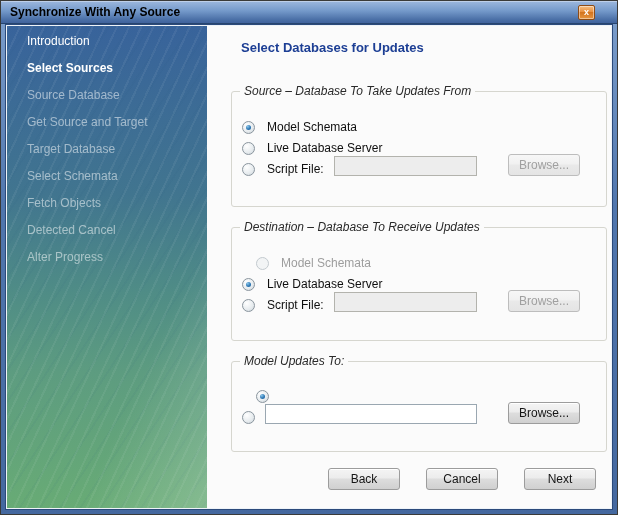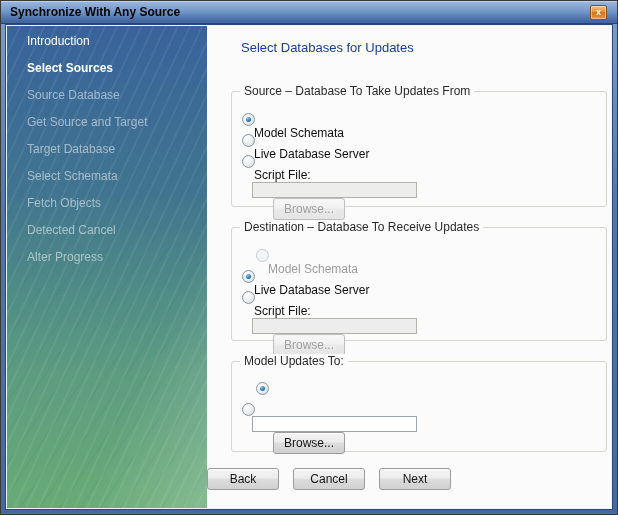--- a/index.html
+++ b/index.html
@@ -8,21 +8,21 @@
 
   .window {
     width:618px; height:515px;
     border:1px solid #3a3a38;
     background:linear-gradient(180deg,#7ea0cd 0%,#5076ad 40%,#44689f 100%);
     padding:0 4px 4px;
   }
 
   
   .titlebar {
-    height:23px; margin:0 -4px; padding:0 10px 0 9px;
+    height:23px; margin:0 -4px; padding:0 22px 0 9px;
     display:flex; align-items:center;
     background:linear-gradient(180deg,#9db8de 0%,#7499ca 45%,#4a6fa6 85%,#40639d 100%);
     border-bottom:1px solid #27456f;
     box-shadow:inset 0 1px 0 rgba(255,255,255,0.35);
   }
   .title { flex:1; font-size:12px; font-weight:bold; color:#000; white-space:nowrap; }
   .close-btn {
     width:17px; height:15px; flex:none;
     border:1px solid #8e4c16; border-radius:2px;
     background:linear-gradient(180deg,#f6bf81 0%,#e89040 45%,#d4741f 50%,#e7953f 100%);
@@ -52,37 +52,37 @@
   .step {
     height:27px; display:flex; align-items:center;
     padding-left:20px; font-size:12px;
     color:rgba(255,255,255,0.52); white-space:nowrap;
   }
   .step.done { color:#ffffff; }
   .step.current { color:#ffffff; font-weight:bold; }
 
   
   .main { flex:1; position:relative; }
-  .page-title { margin:14px 0 0 34px; font-size:13px; font-weight:normal; color:#1c3e94; }
+  .page-title { margin:14px 0 0 34px; font-size:13px; font-weight:bold; color:#1c3e94; }
 
   .group {
     position:relative; margin:0 0 20px 24px; width:376px;
     border:1px solid #d6d6cf; border-radius:3px;
   }
   .group.first { margin-top:36px; }
   .group.last { margin-bottom:0; }
   .group-title {
     position:absolute; top:-8px; left:8px;
     background:#fbfbfb; padding:0 4px;
-    font-size:12px; color:#2a2a2a; line-height:15px; white-space:nowrap;
+    font-size:12px; color:#2a2a2a; line-height:15px; white-space:nowrap;font-style:italic;
   }
   .rows.g1 { padding:21px 26px 30px 10px; }
   .rows.g2 { padding:21px 26px 28px 10px; }
   .rows.g3 { padding:20px 26px 27px 10px; }
-  .row { height:21px; display:flex; align-items:flex-start;flex-direction:column; }
+  .row { height:21px; display:flex; align-items:flex-end; }
   .row.indent { padding-left:14px; }
 
   .radio {
     width:13px; height:13px; flex:none; position:relative;
     border:1px solid #8a959e; border-radius:50%;
     background:radial-gradient(circle at 35% 30%, #ffffff 0%, #e6ebee 60%, #c9d1d7 100%);
   }
   .radio.checked::after {
     content:""; position:absolute; left:3px; top:3px; width:5px; height:5px;
     border-radius:50%;
@@ -105,21 +105,21 @@
     border:1px solid #9c9c9c; border-radius:3px;
     background:linear-gradient(180deg,#f4f4f4 0%,#ececec 45%,#dddddd 50%,#d0d0d0 100%);
     box-shadow:inset 0 1px 0 #ffffff;
     font:12px "Liberation Sans",sans-serif; color:#151515;
   }
   .btn.disabled {
     border-color:#bdbdbd; color:#a0a0a0; box-shadow:none;
     background:linear-gradient(180deg,#f7f7f7 0%,#f1f1f1 45%,#e9e9e9 50%,#e4e4e4 100%);
   }
 
-  .footer { display:flex; justify-content:flex-start; gap:14px; margin:16px 15px 0 0; }
+  .footer { display:flex; justify-content:flex-end; gap:26px; margin:16px 15px 0 0; }
   .footer .btn { margin-left:0; }
 </style>
 </head>
 <body>
 
 <div class="window">
 
   <div class="titlebar">
     <span class="title">Synchronize With Any Source</span>
     <div class="close-btn">

